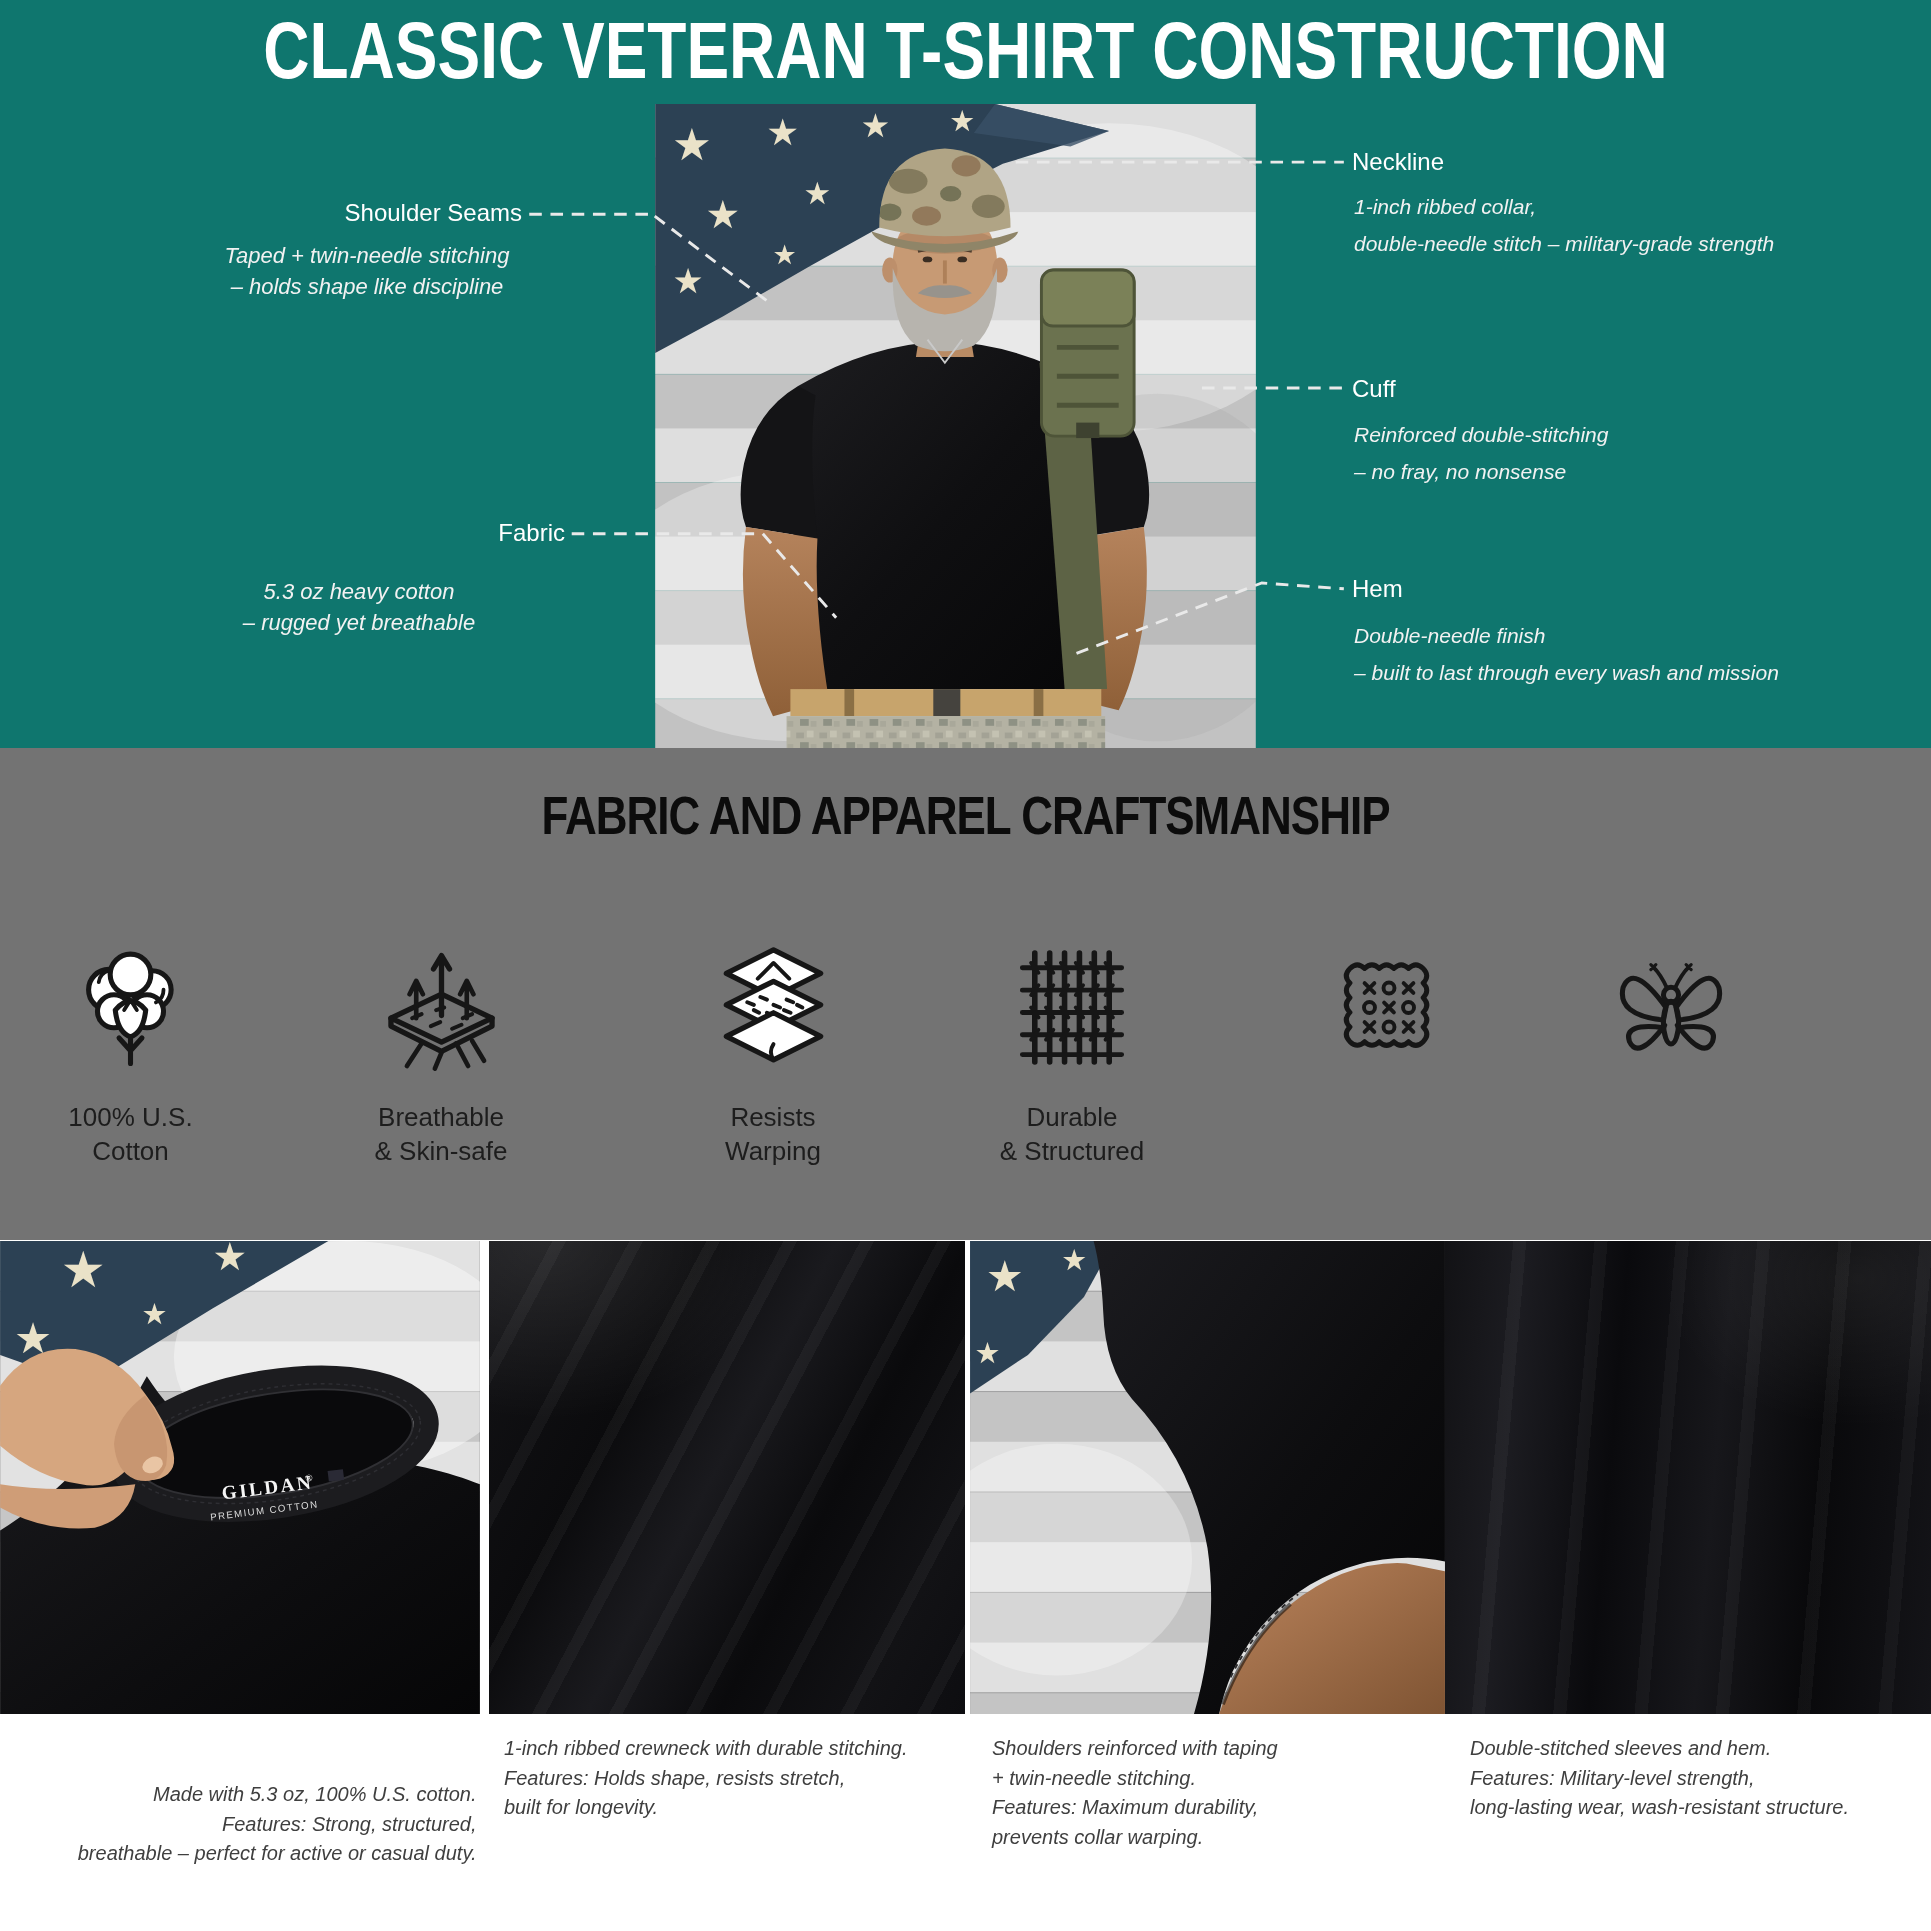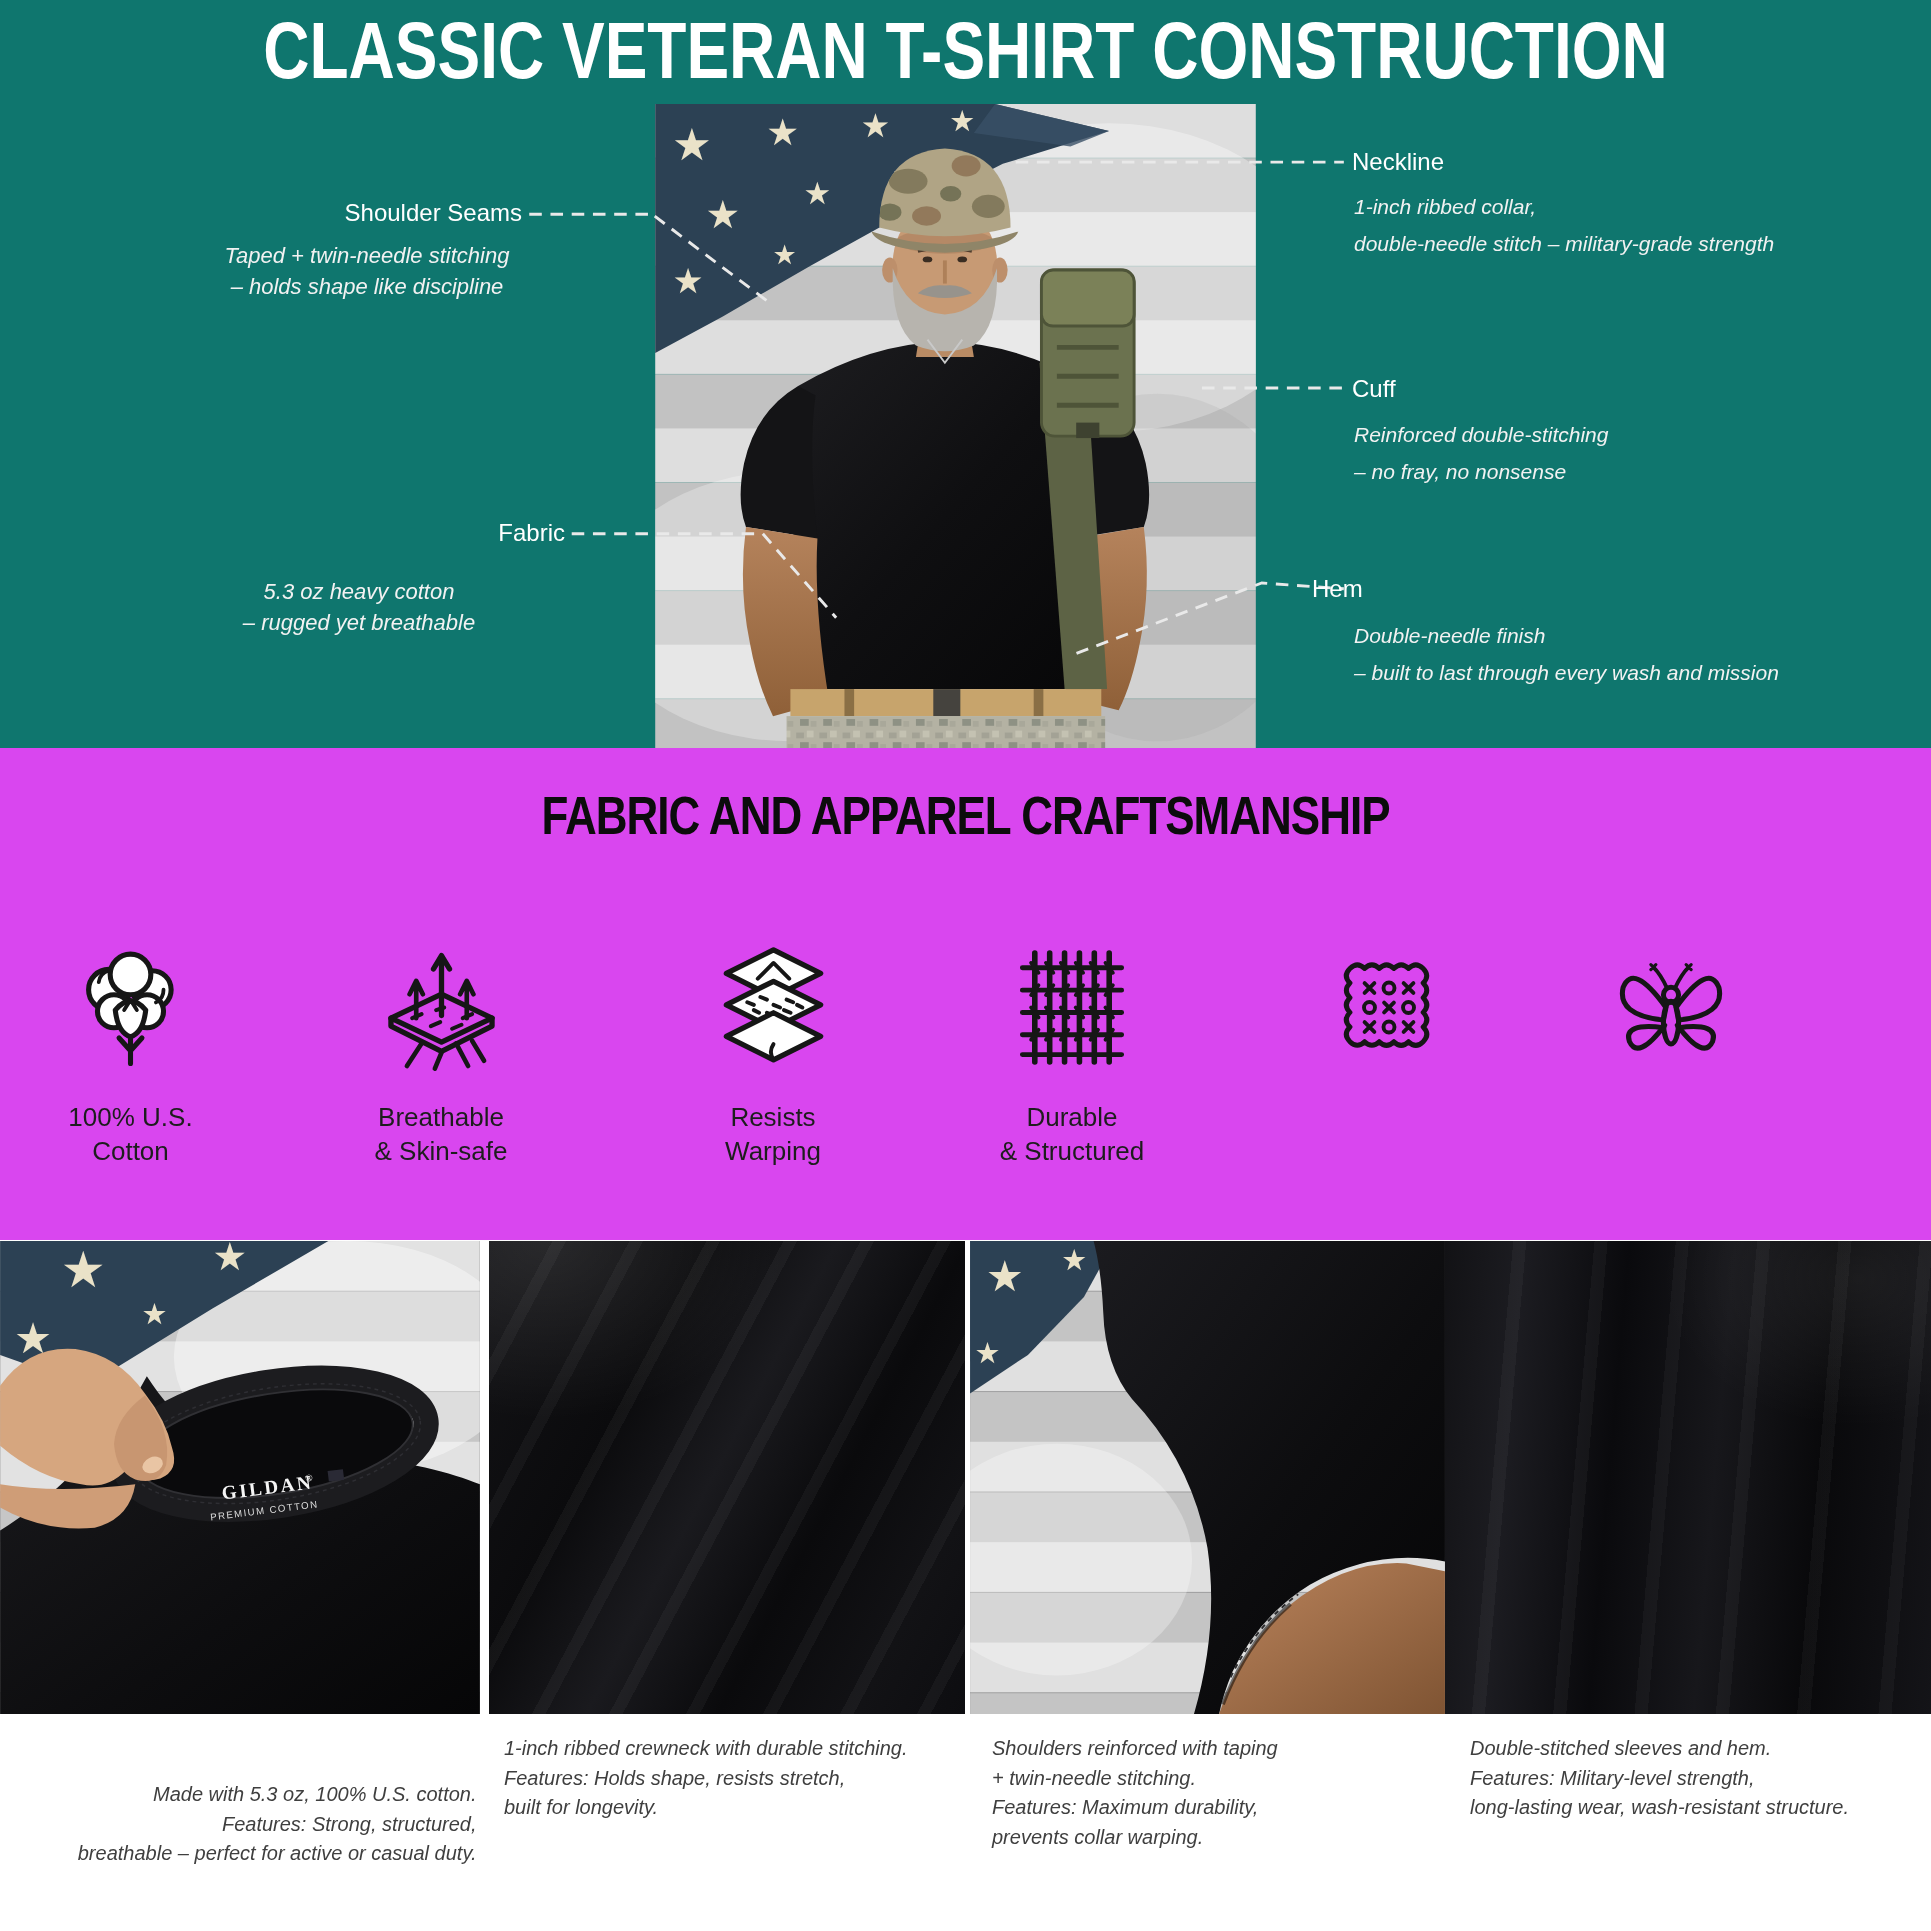--- a/index.html
+++ b/index.html
@@ -12,21 +12,21 @@
   .hero-title{display:inline-block;color:#fff;font-weight:700;font-size:64px;line-height:1;letter-spacing:0;transform:scale(1,1.25);transform-origin:center top;}
   .hero-photo{position:absolute;left:655px;top:104px;width:601px;height:644px;overflow:hidden;}
   .callout-label{position:absolute;color:#fff;font-size:24px;font-weight:400;}
   .callout-desc{position:absolute;color:#f2f2f2;font-size:22px;font-style:italic;line-height:1.4;}
   .callout-desc.rside{font-size:21px;line-height:1.75;}
   .ralign{text-align:right;}
   .calign{text-align:center;}
   .dash-overlay{position:absolute;left:0;top:0;width:1931px;height:748px;pointer-events:none;}
 
   
-  .craft{position:absolute;left:0;top:748px;width:1931px;height:492px;background:#d946ef;}
+  .craft{position:absolute;left:0;top:748px;width:1931px;height:492px;background:#737373;}
   .craft-title-wrap{position:absolute;left:0;top:42px;width:1931px;text-align:center;}
   .craft-title{display:inline-block;color:#0c0c0c;font-weight:700;font-size:44px;line-height:1;letter-spacing:-1px;transform:scale(1,1.2);transform-origin:center top;}
   .feature{position:absolute;top:191px;width:290px;text-align:center;}
   .feature .ficon{height:137px;display:flex;align-items:flex-end;justify-content:center;}
   .feature .flabel{margin-top:25px;color:#1d1d1d;font-size:26px;line-height:1.3;}
 
   
   .strip{position:absolute;left:0;top:1241px;width:1931px;height:473px;}
   .photo{position:absolute;top:0;height:473px;overflow:hidden;background:#0d0d10;}
   .photo1{left:0;width:480px;}
@@ -174,21 +174,21 @@
 – rugged yet breathable</div>
 
   <div class="callout-label" style="left:1352px;top:148px;">Neckline</div>
   <div class="callout-desc rside preline" style="left:1354px;top:189px;width:579px;">1-inch ribbed collar,
 double-needle stitch – military-grade strength</div>
 
   <div class="callout-label" style="left:1352px;top:375px;">Cuff</div>
   <div class="callout-desc rside preline" style="left:1354px;top:417px;width:579px;">Reinforced double-stitching
 – no fray, no nonsense</div>
 
-  <div class="callout-label" style="left:1312px;top:575px;">Hem</div>
+  <div class="callout-label" style="left:1352px;top:575px;">Hem</div>
   <div class="callout-desc rside preline" style="left:1354px;top:618px;width:599px;">Double-needle finish
 – built to last through every wash and mission</div>
 </div>
 
 <div class="craft">
   <div class="craft-title-wrap">
     <span class="craft-title">FABRIC AND APPAREL CRAFTSMANSHIP</span>
   </div>
 
   <div class="feature" style="left:-14.5px;">

